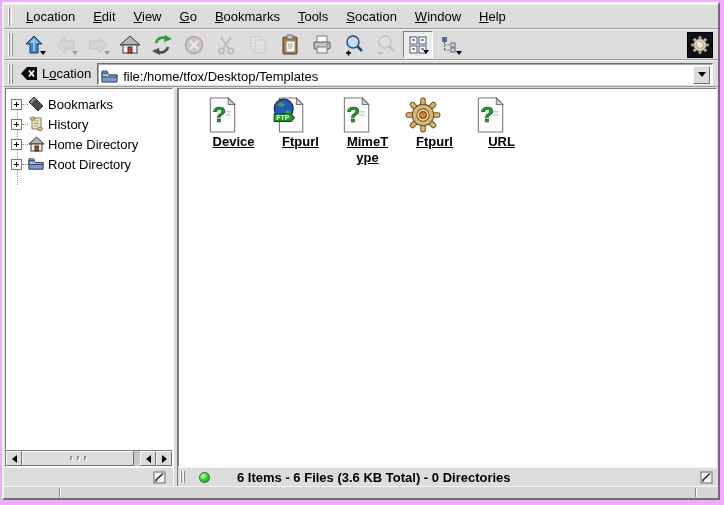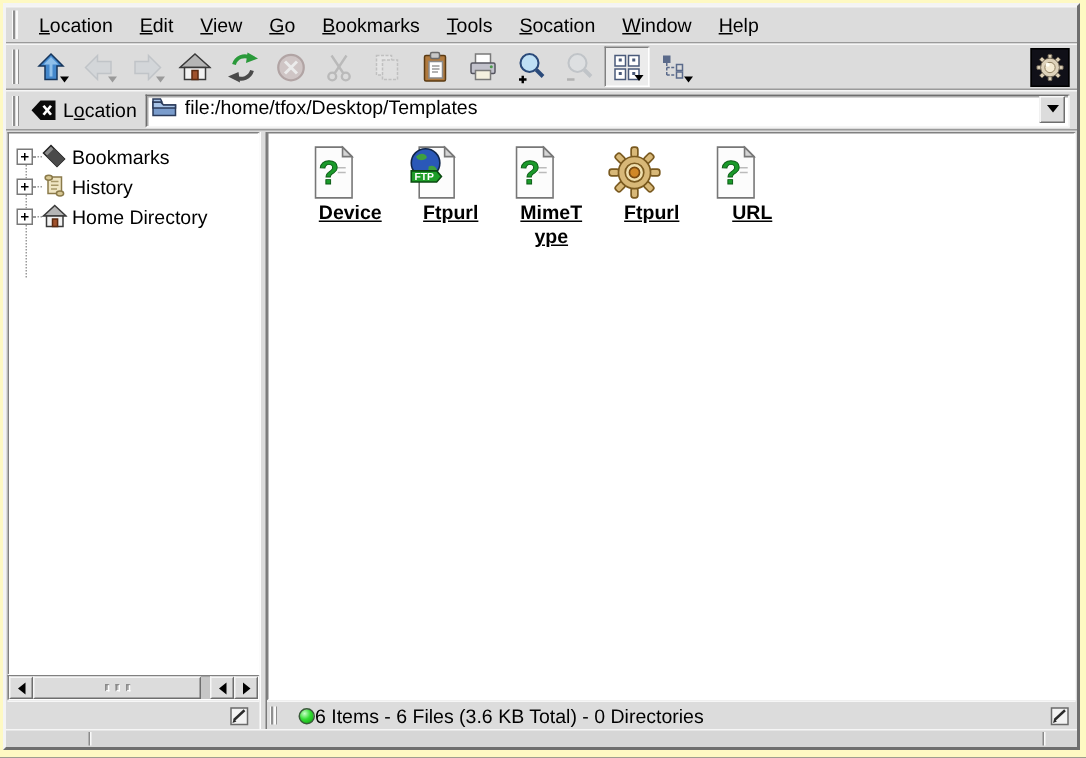--- a/index.html
+++ b/index.html
@@ -1,17 +1,17 @@
 <!DOCTYPE html>
 <html><head>
 <meta charset="utf-8">
 <style>
   html,body{margin:0;padding:0;background:#555;}
   *{box-sizing:border-box;}
-  .win{position:relative;width:724px;height:505px;background:#fef9c3;padding:2px 4px 5px 2px;
+  .win{position:relative;width:724px;height:505px;background:#f0abfc;padding:2px 4px 5px 2px;
        font-family:"Liberation Sans","DejaVu Sans",sans-serif;font-size:13px;color:#000;}
   .frame{height:100%;display:flex;flex-direction:column;background:#dcdcdc;
          border:2px solid;border-color:#f4f4f4 #6e6e6e #6e6e6e #f4f4f4;}
 
   
   .bar{display:flex;align-items:center;border-top:1px solid #f6f6f6;border-bottom:1px solid #9a9a9a;}
   .menubar{height:25px;padding-left:2px;}
   .toolbar{height:31px;padding-left:2px;}
   .locbar{height:27px;padding-left:2px;}
   .grip{width:5px;height:80%;margin:0 5px 0 2px;
@@ -26,21 +26,21 @@
             border-left:3px solid transparent;border-right:3px solid transparent;border-top:4px solid #000;}
   .tbtn.disabled svg{filter:grayscale(70%) opacity(.42);}
   .tbtn.disabled .dd{border-top-color:#9a9a9a;}
   .spacer{flex:1;}
   .throbber{width:26px;height:26px;background:#101018;border:1px solid #000;margin-right:5px;
             display:flex;align-items:center;justify-content:center;}
 
   
   .clear-btn{margin:0 4px 0 2px;display:flex;align-items:center;}
   .loc-label{margin-right:6px;white-space:nowrap;}
-  .combo{flex:1;display:flex;align-items:flex-start;height:22px;margin-right:5px;background:#fff;
+  .combo{flex:1;display:flex;align-items:flex-end;height:22px;margin-right:5px;background:#fff;
          border:1px solid;border-color:#6e6e6e #f6f6f6 #f6f6f6 #6e6e6e;box-shadow:inset 1px 1px 0 #aaa;}
   .combo .ficon16{margin:0 4px 0 3px;flex:0 0 auto;}
   .combo-text{flex:1;white-space:nowrap;overflow:hidden;}
   .combo-drop{width:17px;height:18px;margin-right:2px;background:#dcdcdc;
               border:1px solid;border-color:#f6f6f6 #6e6e6e #6e6e6e #f6f6f6;
               display:flex;align-items:center;justify-content:center;}
   .combo-drop i{width:0;height:0;border-left:4px solid transparent;border-right:4px solid transparent;border-top:5px solid #000;}
 
   
   .content{flex:1;display:flex;min-height:0;padding:1px 1px 0 1px;}
@@ -76,21 +76,21 @@
   .hthumb{flex:1;margin-right:6px;background:#dcdcdc;border:1px solid;border-color:#f6f6f6 #6e6e6e #6e6e6e #f6f6f6;
           display:flex;align-items:center;justify-content:center;gap:4px;}
   .dot{width:3px;height:5px;background:#b8b8b8;border:1px solid;border-color:#8a8a8a #fdfdfd #fdfdfd #8a8a8a;}
 
   
   .sstatus,.mstatus{height:19px;border-top:1px solid #f6f6f6;display:flex;align-items:center;background:#dcdcdc;}
   .sstatus{justify-content:flex-end;padding-right:3px;}
   .mstatus .grip{height:70%;}
   .led{width:11px;height:11px;border-radius:50%;margin-left:9px;border:1px solid #3a5a3a;
        background:radial-gradient(circle at 34% 30%,#c8ffc8 0%,#33dd33 45%,#0c9a0c 100%);}
-  .stext{flex:1;white-space:nowrap;}
+  .stext{margin-left:27px;flex:1;white-space:nowrap;font-weight:bold;}
   .penbox{width:15px;height:14px;margin-right:3px;display:flex;align-items:center;justify-content:center;}
 
   
   .bstrip{height:12px;position:relative;border-top:1px solid #f6f6f6;background:#d6d6d6;}
   .notch{position:absolute;top:1px;bottom:1px;width:1px;background:#8a8a8a;box-shadow:1px 0 0 #fafafa;}
 </style>
 </head>
 <body>
 
 <div class="win">
@@ -303,20 +303,30 @@
               <span class="tdash"></span>
           <svg class="ficon16" width="17" height="16" viewBox="0 0 17 16">
             <polygon points="8.5,1 16,8 1,8" fill="#b5b5b5" stroke="#3a3a3a"></polygon>
             <rect x="3" y="8" width="11" height="7" fill="#f2f2f2" stroke="#3a3a3a"></rect>
             <rect x="7" y="10" width="3.4" height="5" fill="#a0522c" stroke="#5a2a10"></rect>
           </svg>
           <span>Home Directory</span>
         </div>
 
 
+        <div class="trow">
+          <span class="expander"></span>
+              <span class="tdash"></span>
+          <svg class="ficon16" width="17" height="16" viewBox="0 0 18 15">
+            <path d="M1 4 L6 4 L8 6 L16 6 L16 13 L1 13 Z" fill="#7a9ccc" stroke="#2a3a5a"></path>
+            <path d="M1 4 L6 4 L8 6 L16 6 L16 8 L1 8 Z" fill="#a8c4e8" stroke="#2a3a5a"></path>
+            <path d="M1 2 L6 2 L7 4 L1 4 Z" fill="#a8c4e8" stroke="#2a3a5a"></path>
+          </svg>
+          <span>Root Directory</span>
+        </div>
       </div>
 
       <div class="hscroll">
         <div class="sbtn">
               <i class="tri-l"></i>
             </div>
         <div class="hthumb">
           <span class="dot"></span>
               <span class="dot"></span>
               <span class="dot"></span>

